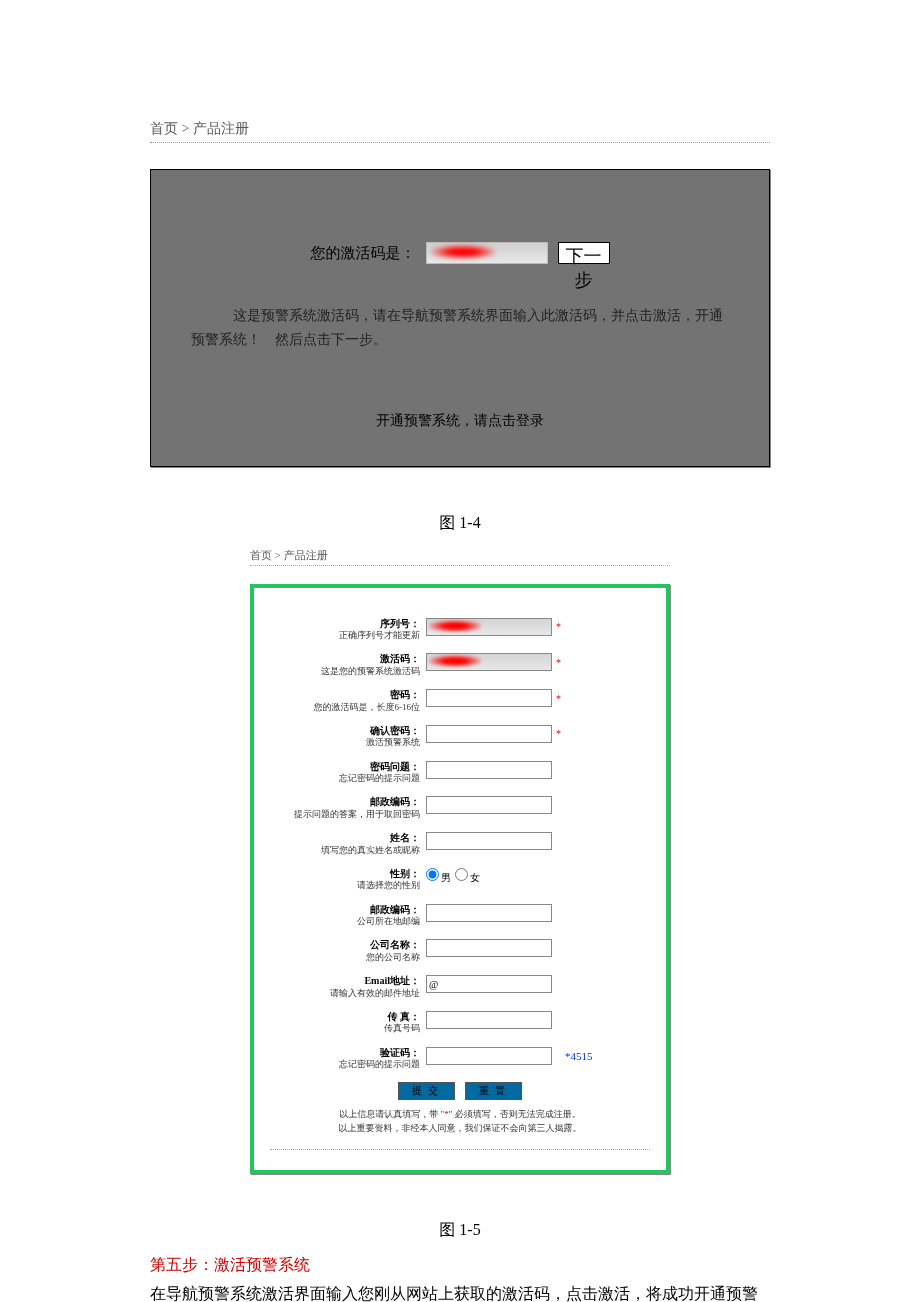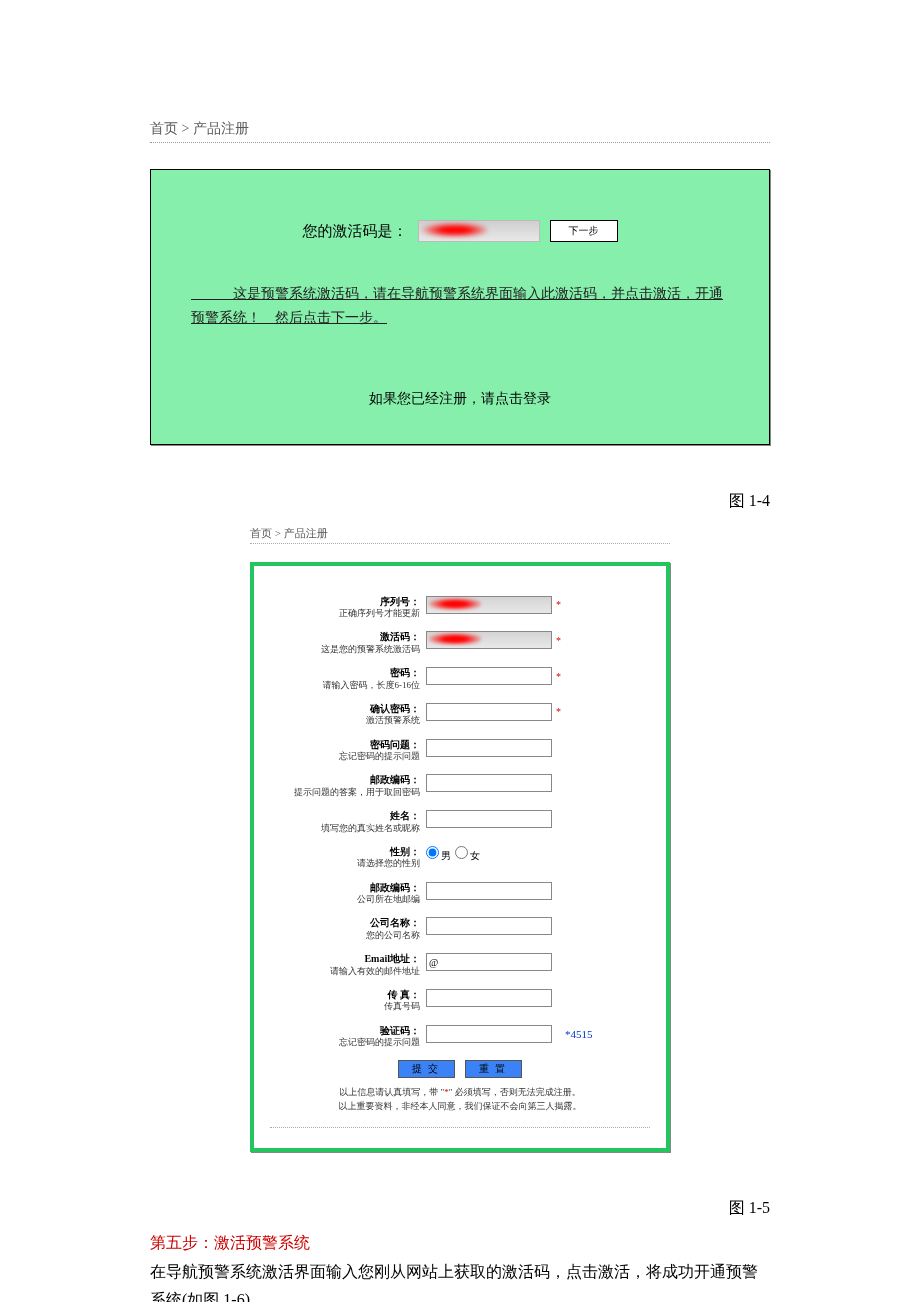--- a/index.html
+++ b/index.html
@@ -16,22 +16,22 @@
   }
   .breadcrumb {
     font-size: 14px;
     color: #5a5a5a;
     padding-bottom: 4px;
     border-bottom: 1px dotted #999;
     margin-bottom: 26px;
   }
   .panel1 {
     border: 1px solid #000;
-    background: #86efac;
-    padding: 50px 30px 30px 30px;
+    background: #737373;
+    padding: 72px 30px 30px 30px;
     text-align: center;
     box-shadow: 1px 1px 0 #888;
   }
   .panel1 .line1 {
     display: flex;
     align-items: center;
     justify-content: center;
     gap: 10px;
     margin-bottom: 40px;
   }
@@ -50,44 +50,43 @@
     content: "";
     position: absolute;
     left: 4px; top: 2px;
     width: 64px; height: 14px;
     background: radial-gradient(ellipse at center, #ff0000 0%, #ff0000 30%, rgba(255,0,0,0) 80%);
     filter: blur(2px);
   }
   .btn-next {
     border: 1px solid #000;
     background: #fff;
-    font-size: 10px;
+    font-size: 18px;
     height: 22px;
-    width: 68px;
+    width: 52px;
     font-family: Liberation Sans, sans-serif;
     cursor: pointer;
   }
   .panel1 .desc {
     text-align: left;
     font-size: 14px;
     line-height: 1.7;
     margin: 0 10px 60px 10px;
     color: #222;
-    text-decoration: underline;
   }
   .panel1 .login-line {
     font-size: 14px;
     margin-bottom: 6px;
   }
   .panel1 .login-line a {
     color: #000;
     cursor: pointer;
   }
   .fig-caption {
-    text-align: right;
+    text-align: center;
     font-family: "Times New Roman", serif;
     font-size: 16px;
     margin: 46px 0 14px 0;
   }
 
   
   .fig15-wrap {
     margin: 0 100px;
   }
   .fig15-wrap .breadcrumb-sm {
@@ -166,21 +165,21 @@
     gap: 8px;
     font-size: 10px;
   }
   .radio-wrap input { margin: 0 2px 0 0; }
   .form-buttons {
     text-align: center;
     margin: 8px 0;
   }
   .form-buttons button {
     border: 1px solid #555;
-    background: #3b82f6;
+    background: #0369a1;
     font-size: 10px;
     padding: 1px 10px;
     font-family: inherit;
     cursor: pointer;
     letter-spacing: 6px;
     text-indent: 3px;
   }
   .form-note {
     text-align: center;
     font-size: 9px;
@@ -214,21 +213,21 @@
   <div class="breadcrumb">首页 &gt; 产品注册</div>
 
   <div class="panel1">
     <div class="line1">
       <span class="label">您的激活码是：</span>
       <span class="codebox"></span>
       <button class="btn-next">下一步</button>
     </div>
     <div class="desc">　　　这是预警系统激活码，请在导航预警系统界面输入此激活码，并点击激活，开通预警系统！　然后点击下一步。</div>
     <div class="login-line">
-      <span>如果您已经注册，请点击</span><a>登录</a>
+      <span>开通预警系统，请点击</span><a>登录</a>
     </div>
   </div>
 
   <div class="fig-caption">图 1-4</div>
 
   <div class="fig15-wrap">
     <div class="breadcrumb-sm">首页 &gt; 产品注册</div>
 
     <div class="panel2">
 
@@ -250,21 +249,21 @@
         </div>
         <div class="ctrl">
           <div class="txt-input redacted"></div>
           <span class="req">*</span>
         </div>
       </div>
 
       <div class="form-row">
         <div class="lbl">
           <span class="lbl-main">密码：</span>
-          <span class="lbl-sub">请输入密码，长度6-16位</span>
+          <span class="lbl-sub">您的激活码是，长度6-16位</span>
         </div>
         <div class="ctrl">
           <input type="password" class="txt-input" style="">
           <span class="req">*</span>
         </div>
       </div>
 
       <div class="form-row">
         <div class="lbl">
           <span class="lbl-main">确认密码：</span>

